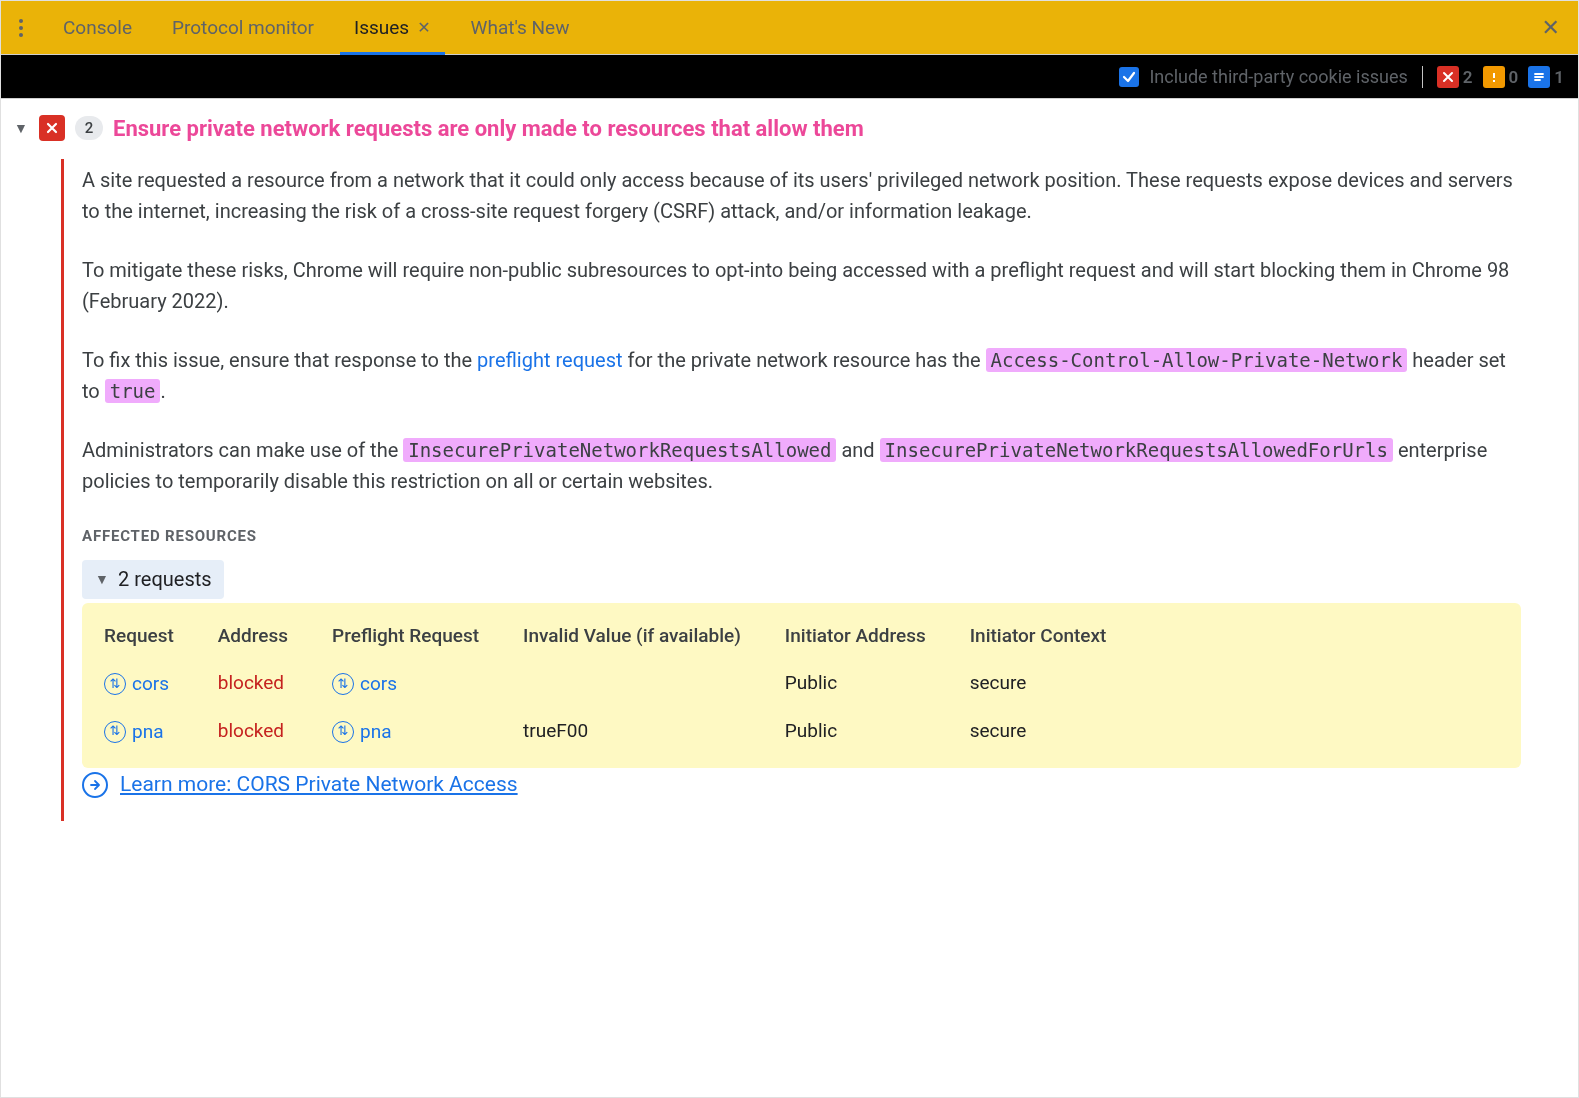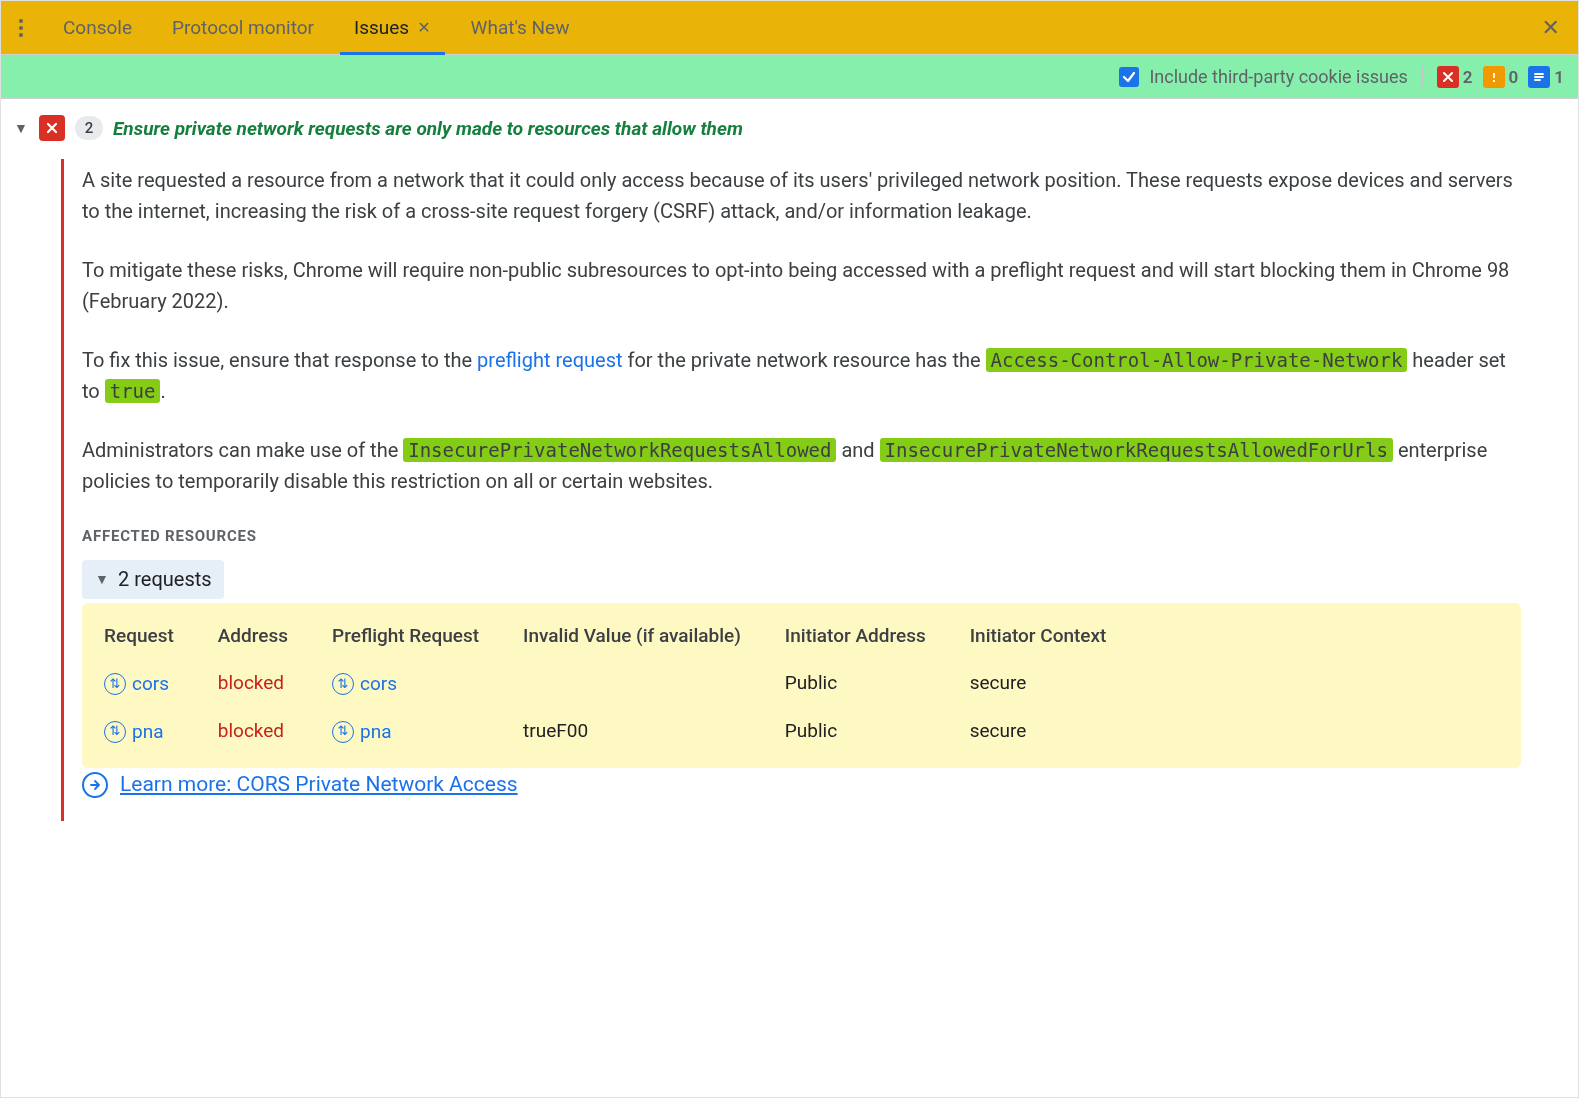--- a/index.html
+++ b/index.html
@@ -67,21 +67,21 @@
     font-size: 22px;
     padding: 0 10px;
     cursor:pointer;
   }
   
   .toolbar {
     display: flex;
     align-items: center;
     justify-content: flex-end;
     height: 44px;
-    background: #86efac;
+    background: #000000;
     border-bottom: 1px solid #d0d0d0;
     padding: 0 14px;
     gap: 10px;
     font-size: 18px;
     color: #5f6368;
   }
   .toolbar .chk {
     width: 20px; height: 20px;
     background: #1a73e8;
     border-radius: 3px;
@@ -131,36 +131,36 @@
     color:#fff;font-weight:700;
   }
   .pill {
     min-width:28px;height:24px;border-radius:12px;
     background:#e8eaed;color:#3c4043;
     display:flex;align-items:center;justify-content:center;
     font-size:15px;font-weight:500;
     padding:0 8px;
   }
   .issue-title {
-    font-size:19px;font-weight:700;color:#15803d;font-style:italic;
+    font-size:22px;font-weight:700;color:#ec4899;
   }
   .issue-body {
     margin: 18px 0 0 48px;
     border-left: 3px solid #d93025;
     padding: 6px 0 20px 18px;
     font-size:20px;
     line-height:1.55;
     color:#3c4043;
     max-width: 1460px;
   }
   .issue-body p { margin: 0 0 28px 0; }
   .issue-body a.inline-link { color:#1a73e8; text-decoration:none; }
   code.mono {
     font-family: ui-monospace, Menlo, Consolas, monospace;
-    background:#84cc16;
+    background:#f0abfc;
     padding:1px 5px;
     border-radius:3px;
     font-size:19px;
   }
   .section-label {
     font-size:15px;
     letter-spacing:0.8px;
     color:#5f6368;
     font-weight:700;
     margin: 10px 0 12px 0;

